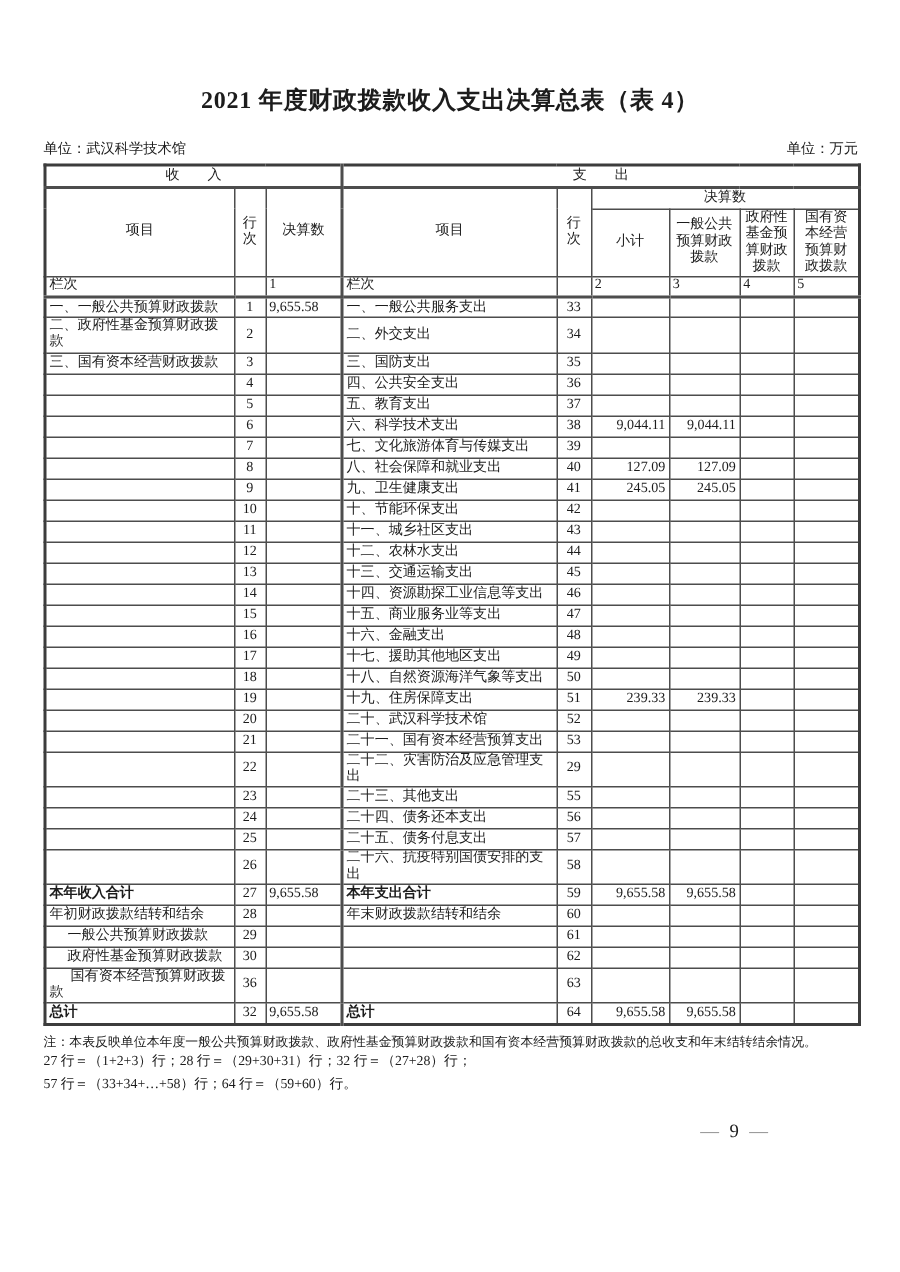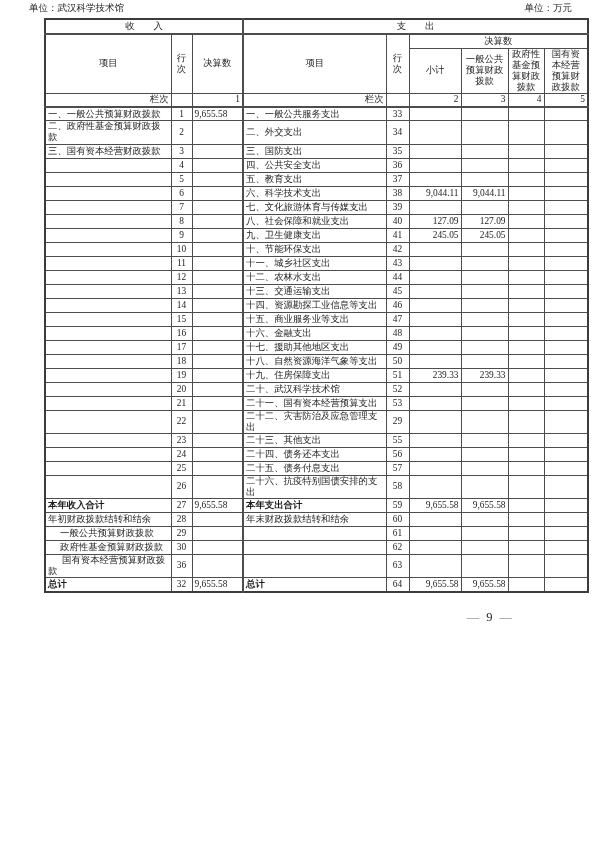--- a/index.html
+++ b/index.html
@@ -12,50 +12,50 @@
   .page { position:relative; width:600px; height:848px; background:#fff; }
   .title {
     padding-top:57px;
     text-align:center;
     font-size:16px;
     font-weight:bold;
     letter-spacing:0.5px;
   }
   .unit-row {
     width:543px;
-    margin:2px 0 3px 29px;
+    margin:15px 0 3px 29px;
     display:flex;
     justify-content:space-between;
     font-size:9.5px;
     align-items:flex-end;
   }
   table.main {
     border-collapse:collapse;
     table-layout:fixed;
     width:543px;
-    margin-left:44px;
+    margin-left:29px;
     border:2px solid #3c3c3c;
   }
   table.main td {
     border:1px solid #4d4d4d;
     font-size:9.4px;
     line-height:1.18;
     padding:0 2px;
     overflow:hidden;
     vertical-align:middle;
   }
   thead td { text-align:center; font-size:9.5px; }
   tr.sec td { border-bottom-width:2px; height:13px; }
   tr.sec td:first-child { border-right-width:2px; }
   td.shift-left { padding-right:80px; }
   tr.colhead { height:14px; }
   tr.colhead td:nth-child(3) { border-right-width:2px; }
   tr.subhead { height:45px; }
   tr.subhead td { padding:0 3px; }
-  tr.lanci td { border-bottom-width:2px; height:12px; text-align:right; }
+  tr.lanci td { border-bottom-width:2px; height:12px; text-align:left; }
   tr.lanci td:nth-child(3) { border-right-width:2px; }
   td.rowno-col { padding:0 1px; }
   tbody tr { height:14px; }
   tbody td:nth-child(3) { border-right-width:2px; }
   td.label { text-align:left; padding-left:3px; }
   td.num-c { text-align:center; }
   td.val-l { text-align:left; padding-left:2px; }
   td.val-r { text-align:right; padding-right:6px; }
   td.b { text-align:left; font-weight:bold; }
   td.i1 { text-indent:12px; }
@@ -75,20 +75,21 @@
     font-size:12.5px;
   }
   .pageno .dash { color:#8a8a8a; letter-spacing:0; }
   .pageno .num { margin:0 7px; color:#1c1c1c; }
 </style>
 </head>
 <body>
 
 <div class="page">
 
+  <div class="title">2021 年度财政拨款收入支出决算总表（表 4）</div>
 
   <div class="unit-row">
     <span>单位：武汉科学技术馆</span>
     <span>单位：万元</span>
   </div>
 
   <table class="main">
     <colgroup>
       <col style="width:126px">
         <col style="width:21px">
@@ -480,18 +481,23 @@
           <td class="label b">总计</td>
           <td class="num-c">64</td>
           <td class="val-r">9,655.58</td>
           <td class="val-r">9,655.58</td>
           <td class="val-r"></td>
           <td class="val-r"></td>
         </tr>
       </tbody>
   </table>
 
+  <div class="notes">
+    <div>注：本表反映单位本年度一般公共预算财政拨款、政府性基金预算财政拨款和国有资本经营预算财政拨款的总收支和年末结转结余情况。</div>
+    <div class="formula">27 行＝（1+2+3）行；28 行＝（29+30+31）行；32 行＝（27+28）行；</div>
+    <div class="formula">57 行＝（33+34+…+58）行；64 行＝（59+60）行。</div>
+  </div>
 
   <div class="pageno">
     <span class="dash">—</span><span class="num">9</span><span class="dash">—</span>
   </div>
 
 </div>
 
 </body></html>

